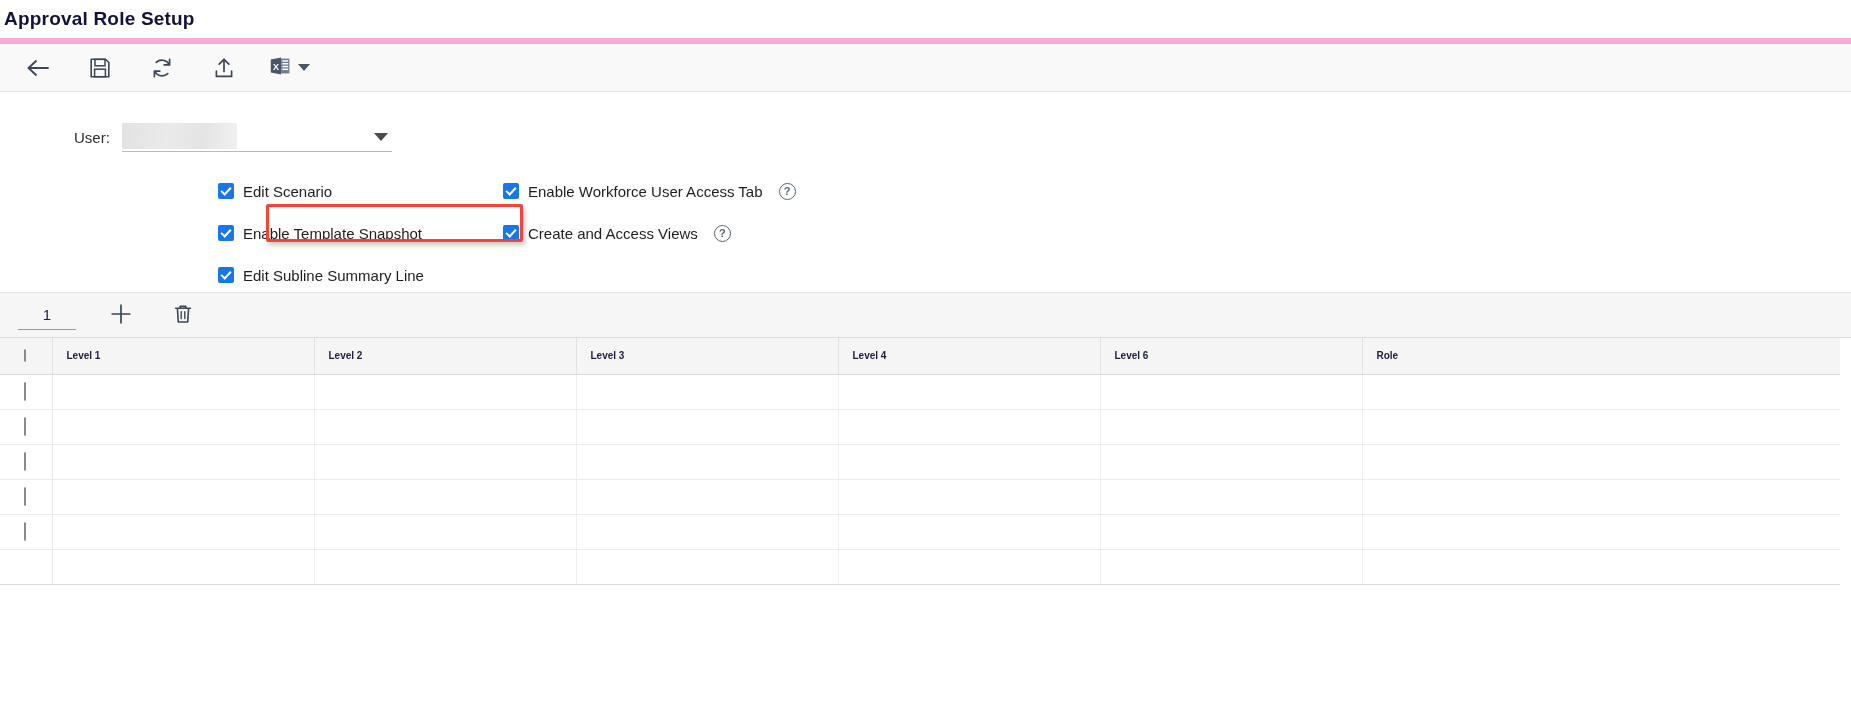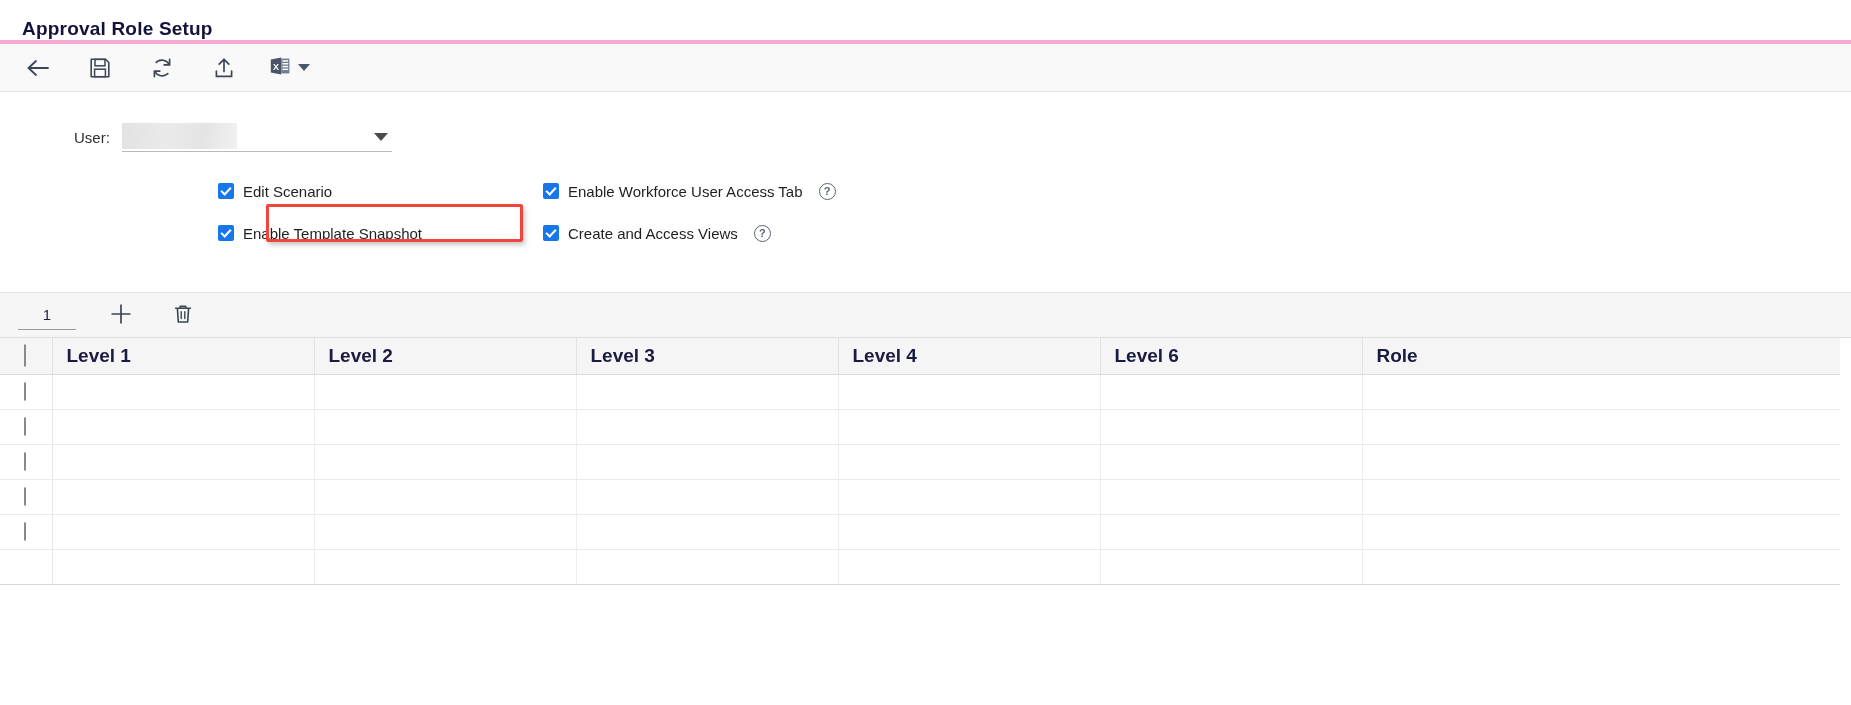--- a/index.html
+++ b/index.html
@@ -14,23 +14,23 @@
     height: 705px;
     overflow: hidden;
     color: #1d1d3a;
   }
 
   
   .titlebar {
     height: 44px;
     background: #ffffff;
     display: flex;
-    align-items: flex-end;
-    padding-left: 22px;
-    border-bottom: 4px solid #f9a8d4;
+    align-items: center;
+    padding-left: 4px;
+    border-bottom: 6px solid #f9a8d4;
   }
   .titlebar .page-title {
     font-size: 19px;
     font-weight: bold;
     color: #12123b;
     letter-spacing: .2px;
   }
 
   
   .toolbar {
@@ -115,21 +115,20 @@
   
   .cb-grid {
     margin-top: 16px;
     padding-left: 218px;
     position: relative;
   }
   .cb-row {
     display: flex;
     align-items: center;
     height: 42px;
-    gap: 40px;
   }
   .cb-col-left { width: 285px; }
   .cb-item {
     display: flex;
     align-items: center;
     gap: 9px;
     cursor: pointer;
   }
   .chk {
     width: 16px;
@@ -236,21 +235,21 @@
     border-collapse: collapse;
     width: 1840px;
     table-layout: fixed;
   }
   table.grid th {
     background: #f5f5f5;
     border-right: 1px solid #e2e2e2;
     border-bottom: 1px solid #dadada;
     height: 36px;
     text-align: left;
-    font-size: 19px;
+    font-size: 10px;
     font-weight: bold;
     color: #1b1b42;
     padding-left: 14px;
   }
   table.grid th.cbcol, table.grid td.cbcol {
     width: 52px;
     padding-left: 0;
     text-align: center;
   }
   table.grid td {
@@ -369,20 +368,28 @@
       </div>
       <div class="cb-right-wrap">
         <label class="cb-item">
           <span class="chk"></span>
           <span class="cb-text">Create and Access Views</span>
           <span class="help-icon">?</span>
         </label>
       </div>
     </div>
 
+    <div class="cb-row">
+      <div class="cb-col-left">
+        <label class="cb-item">
+          <span class="chk"></span>
+          <span class="cb-text">Edit Subline Summary Line</span>
+        </label>
+      </div>
+    </div>
 
     <div class="highlight-box"></div>
   </div>
 </div>
 
 <div class="grid-toolbar">
   <input class="rowcount-input" type="text" value="1" style="">
   <button class="gbtn">
     <span>
       <svg width="22" height="22" viewBox="0 0 22 22">

